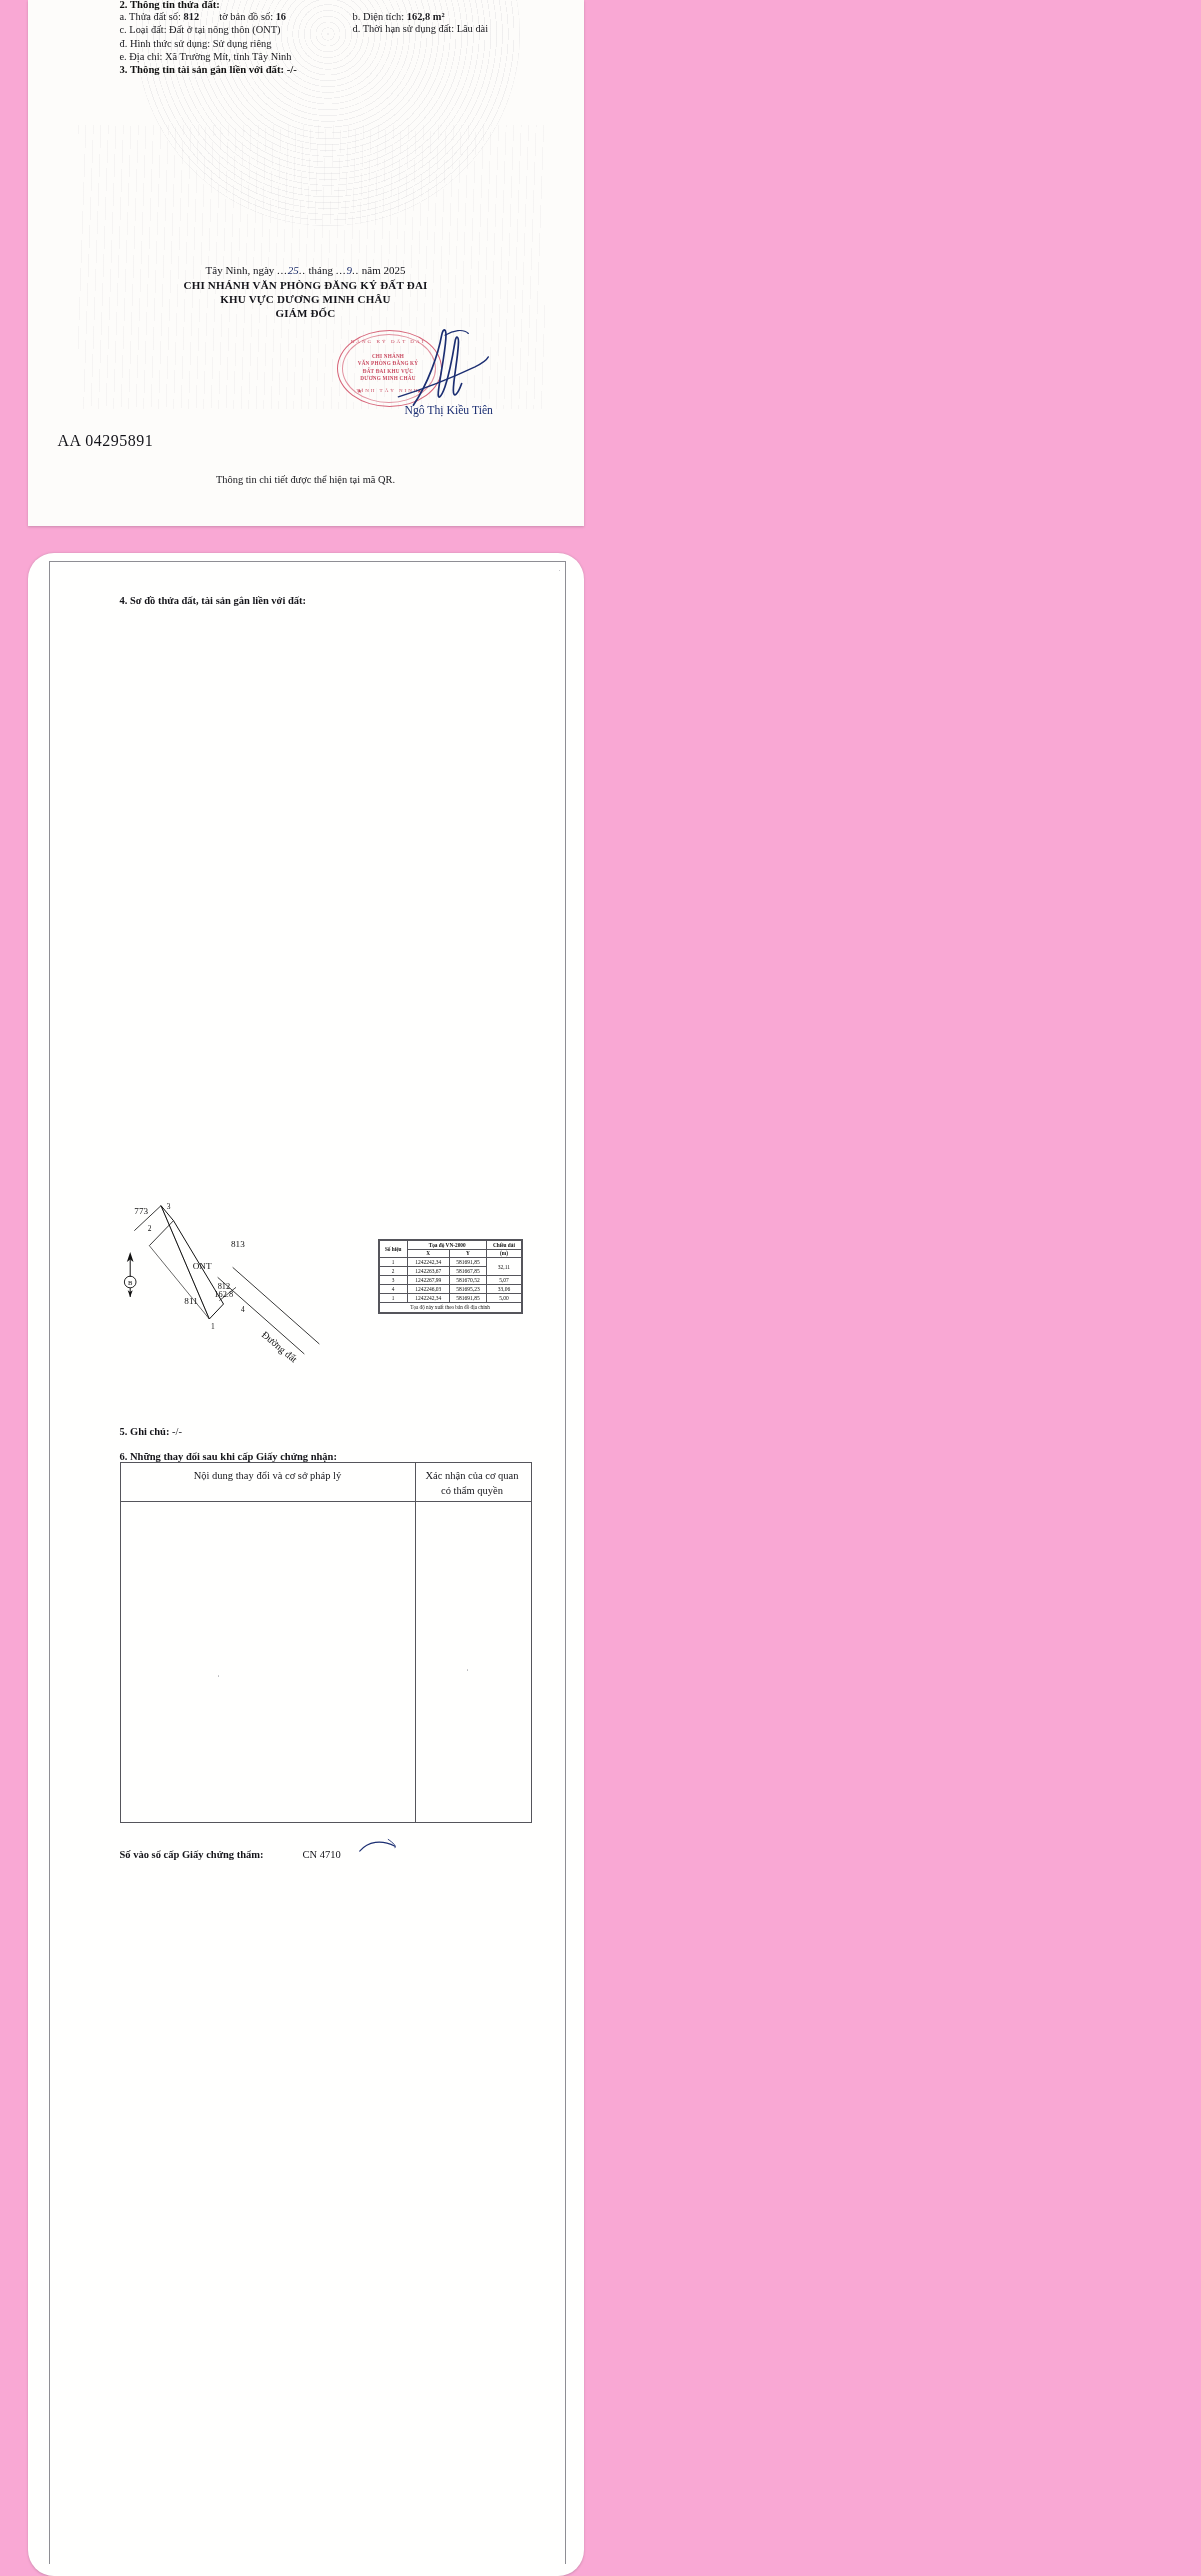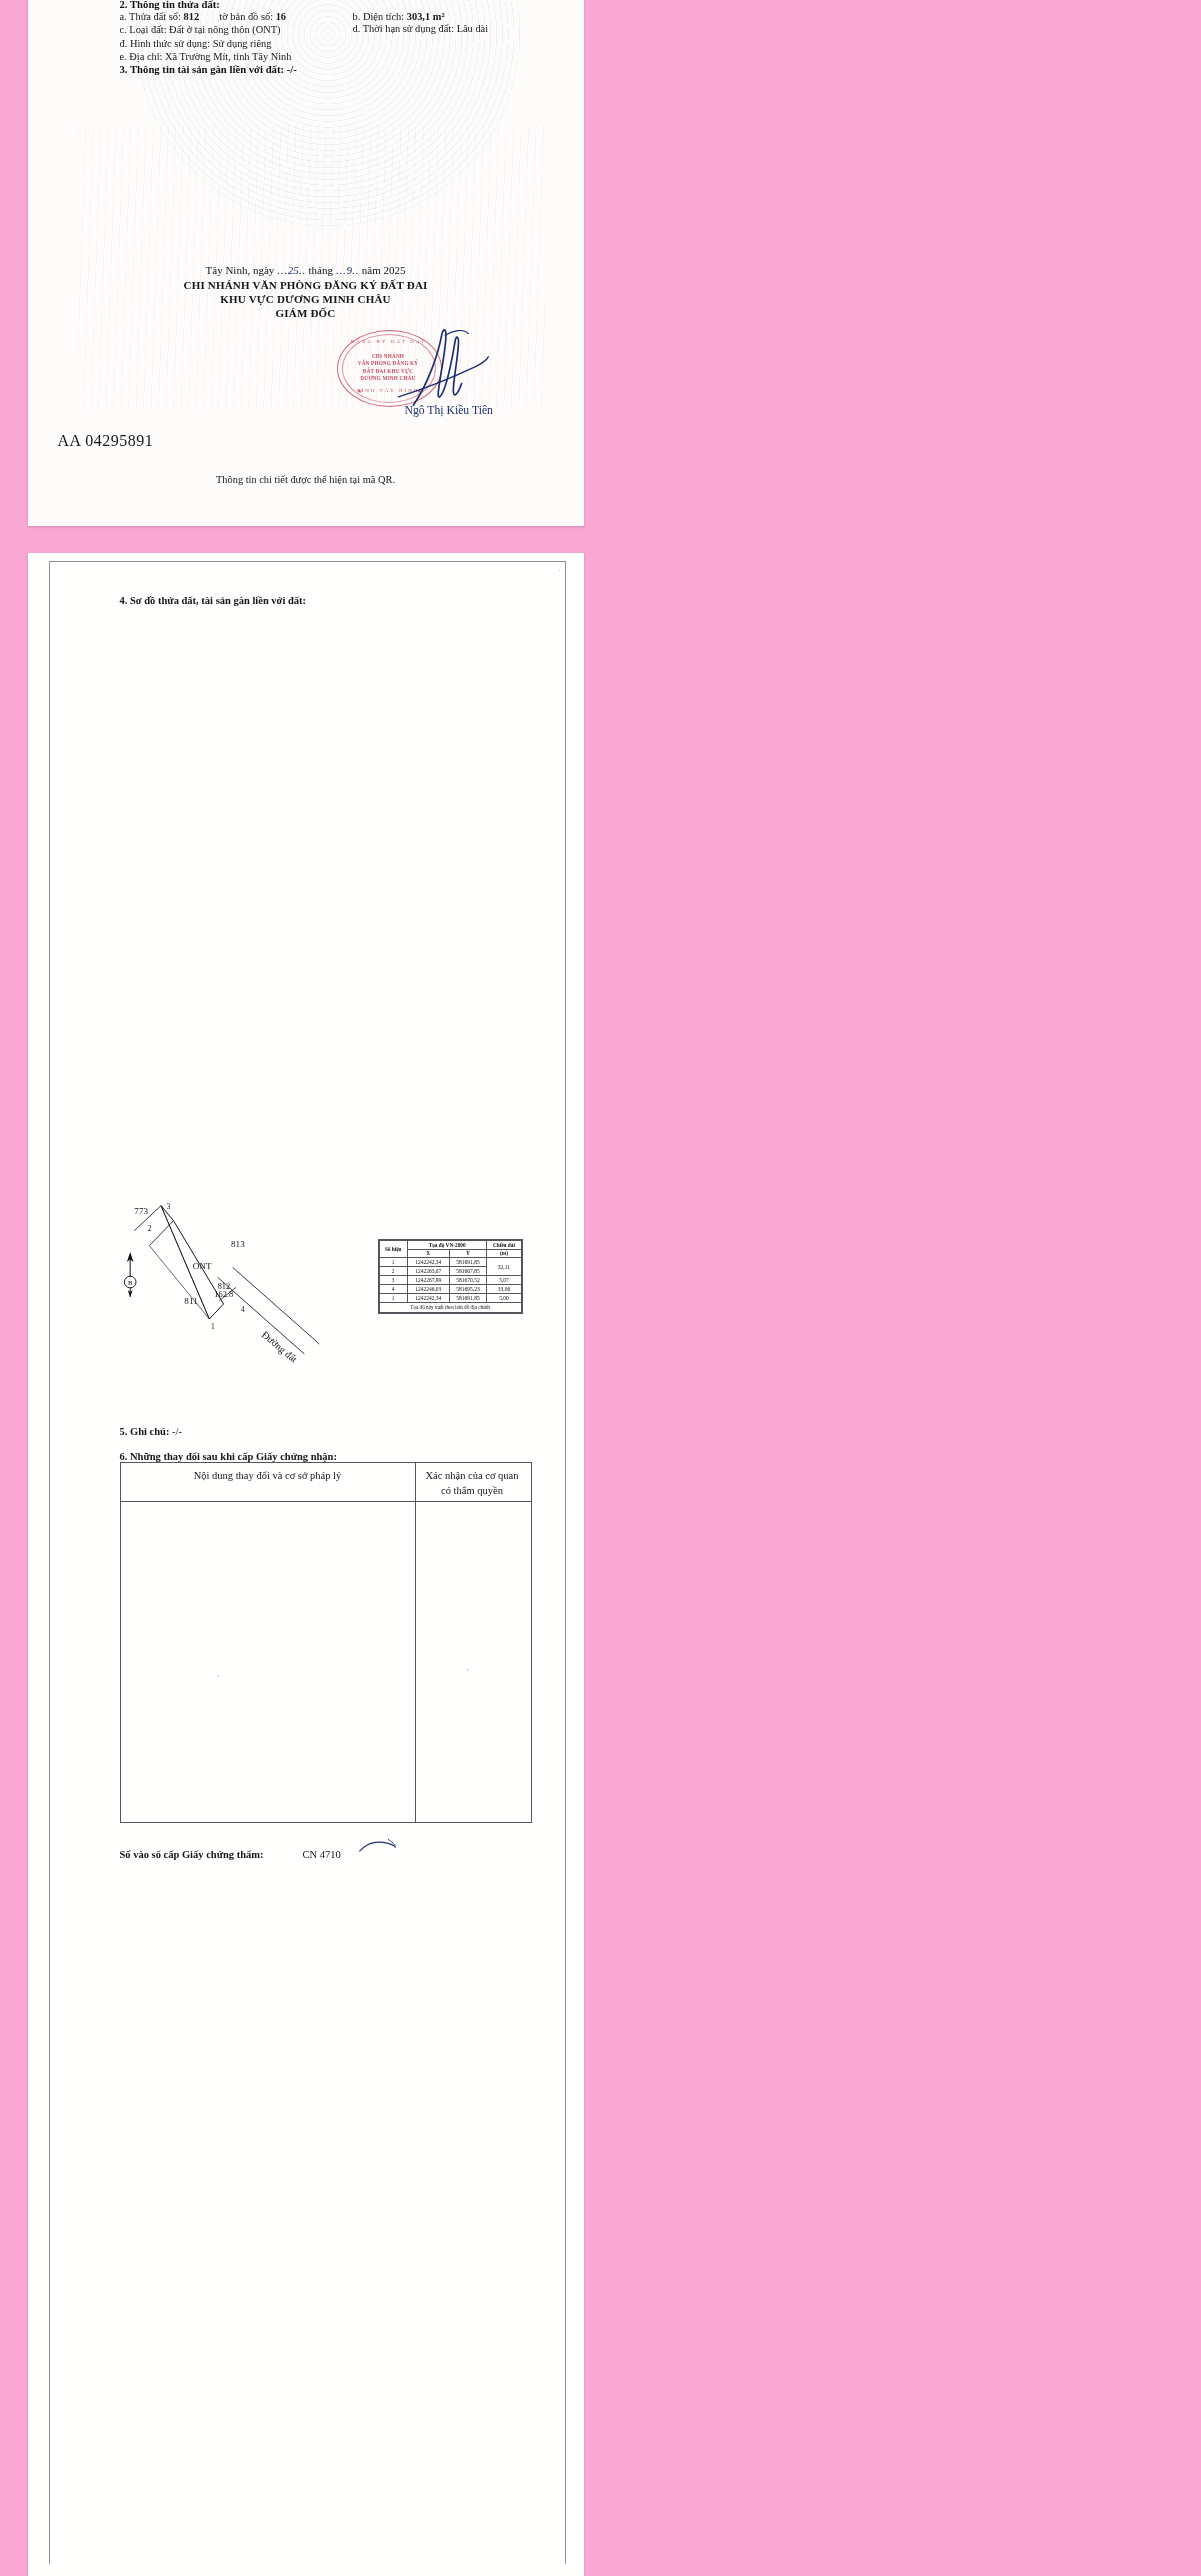--- a/index.html
+++ b/index.html
@@ -171,20 +171,21 @@
   
   .page2 {
     position: absolute;
     left: 27.5px;
     top: 553px;
     width: 556px;
     height: 2023px;
     background: #fffffe;
     box-shadow: 0 0.8px 2.5px rgba(0,0,0,0.18);
     overflow: hidden;
+    border-radius: 26px;
   }
   .p2-border {
     position: absolute;
     left: 21px;
     top: 8.3px;
     width: 515px;
     height: 2002px;
     border: 0.8px solid #8e8e94;
     border-bottom: none;
   }
@@ -315,21 +316,21 @@
     <div class="sect-title" style="left:92px; top:-1.7px;">
       <span>2. Thông tin thửa đất:</span>
     </div>
 
     <div class="p1-text" style="left:92px; top:10px;">
       <span>a. Thửa đất số: <b>812</b></span>
       <span style="display:inline-block;width:15px"></span>
       <span>tờ bản đồ số: <b>16</b></span>
     </div>
     <div class="p1-text" style="left:325px; top:10px;">
-      b. Diện tích: <b>303,1 m²</b>
+      b. Diện tích: <b>162,8 m²</b>
     </div>
 
     <div class="p1-text" style="left:92px; top:23.4px;">
       <span>c. Loại đất: Đất ở tại nông thôn (ONT)</span>
     </div>
     <div class="p1-text" style="left:325px; top:22px;">
       <span>d. Thời hạn sử dụng đất: Lâu dài</span>
     </div>
 
     <div class="p1-text" style="left:92px; top:37px;">

